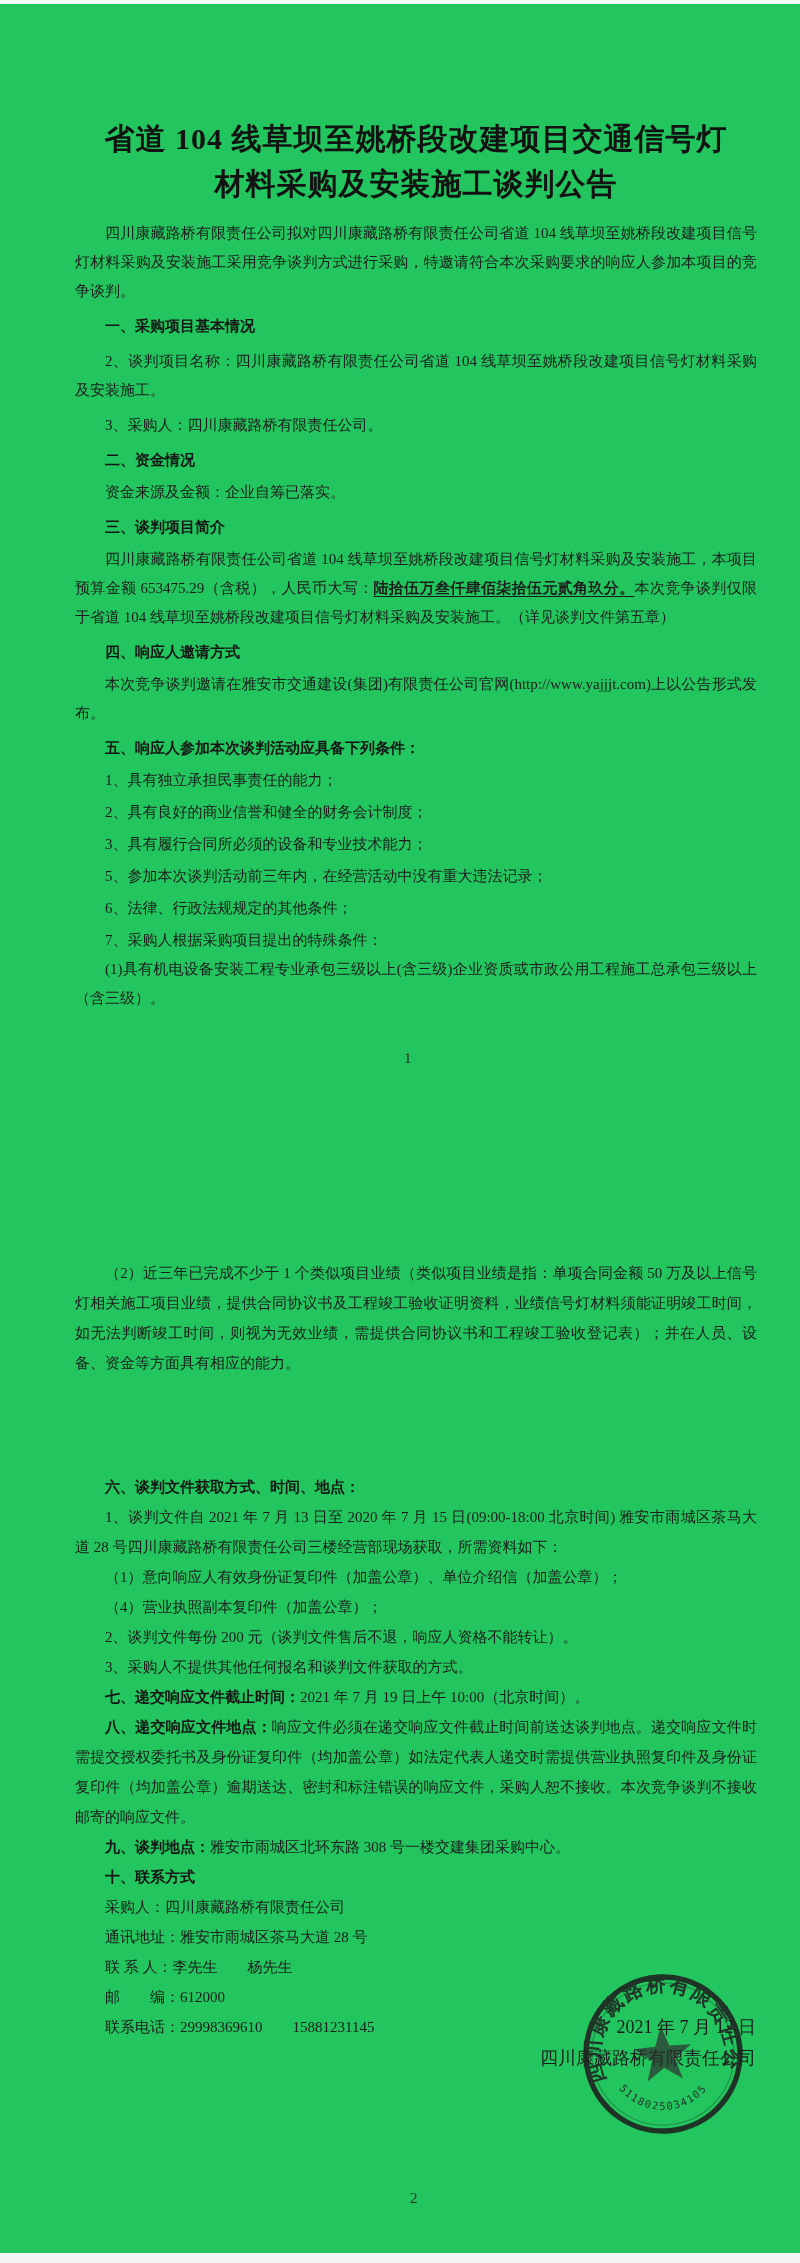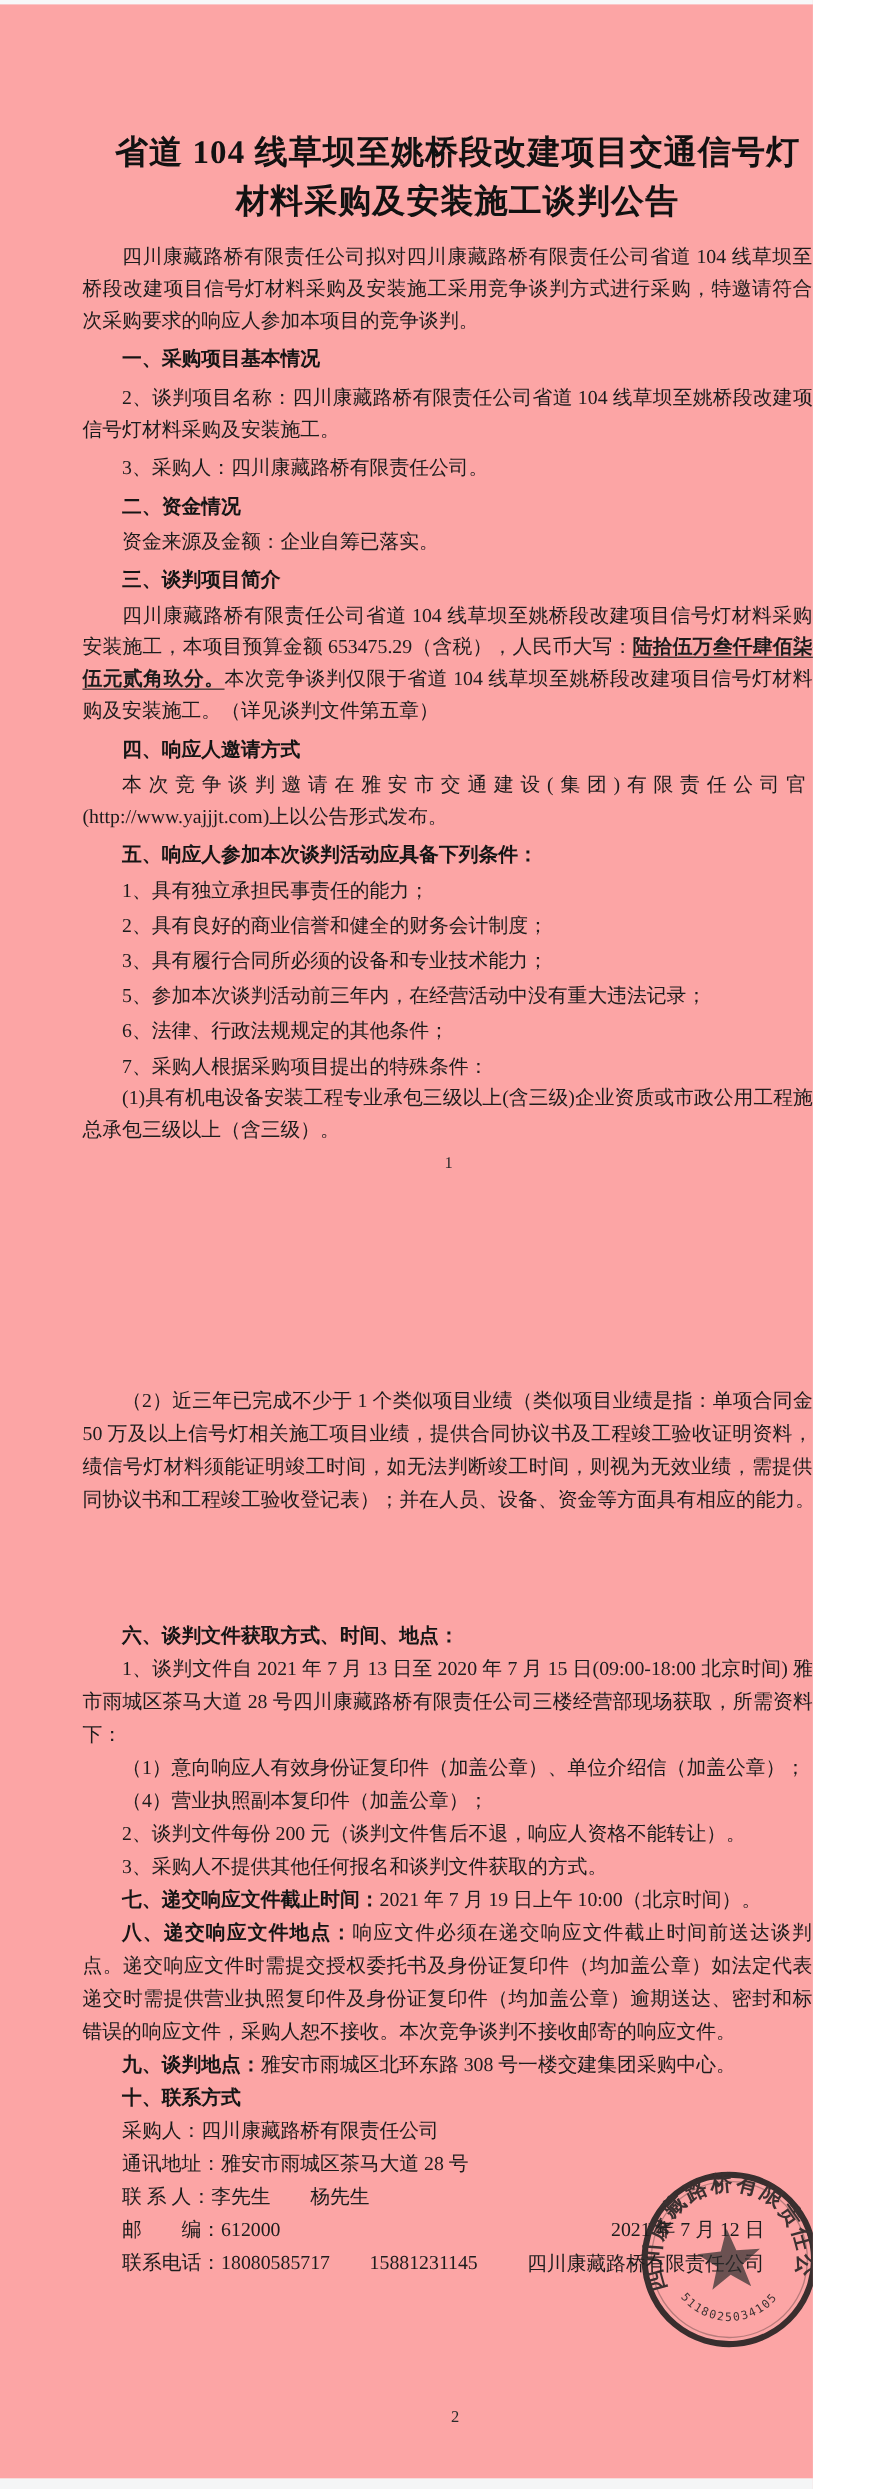--- a/index.html
+++ b/index.html
@@ -1,41 +1,41 @@
 <!DOCTYPE html>
 <html><head>
 <meta charset="utf-8">
 <style>
   html,body{margin:0;padding:0;background:#ffffff;}
   .sheet{
     position:relative;
-    width:739px;
+    width:800px;
     height:2263px;
-    background:#fca5a5;
+    background:#22c55e;
     font-family:"Liberation Serif","DejaVu Serif",serif;
     color:#1c1c1c;
     overflow:hidden;
   }
   .edge-top{position:absolute;top:0;left:0;width:800px;height:4px;background:#f7f8f9;}
   .edge-bottom{position:absolute;bottom:0;left:0;width:800px;height:10px;background:#f4f5f6;}
 
   .page1{position:absolute;top:116px;left:75px;width:682px;}
   .page2{position:absolute;top:1258px;left:75px;width:682px;}
 
   .doc-title{
     text-align:center;
     font-size:30px;
     font-weight:700;
     line-height:45px;
     color:#121212;
     letter-spacing:1px;
   }
   p{
     margin:0;
-    font-size:18px;
+    font-size:15px;
     line-height:29px;
     text-align:justify;
     text-indent:2em;
   }
   .page2 p{line-height:30px;}
   .p2-first{line-height:31px;}
   .gap-s{margin-top:3px;}
   .gap-m{margin-top:6px;}
   .heading{font-weight:700;color:#151515;}
   .inline-head{font-weight:700;color:#151515;}
@@ -131,21 +131,21 @@
 
     <p><span class="inline-head">八、递交响应文件地点：</span><span>响应文件必须在递交响应文件截止时间前送达谈判地点。递交响应文件时需提交授权委托书及身份证复印件（均加盖公章）如法定代表人递交时需提供营业执照复印件及身份证复印件（均加盖公章）逾期送达、密封和标注错误的响应文件，采购人恕不接收。本次竞争谈判不接收邮寄的响应文件。</span></p>
 
     <p><span class="inline-head">九、谈判地点：</span><span>雅安市雨城区北环东路 308 号一楼交建集团采购中心。</span></p>
 
     <p class="heading">十、联系方式</p>
     <p>采购人：四川康藏路桥有限责任公司</p>
     <p>通讯地址：雅安市雨城区茶马大道 28 号</p>
     <p>联 系 人：李先生　　杨先生</p>
     <p>邮　　编：612000</p>
-    <p>联系电话：18080585717　　15881231145</p>
+    <p>联系电话：29998369610　　15881231145</p>
   </div>
 
   <div class="signature">
     <div>2021 年 7 月 12 日</div>
     <div>四川康藏路桥有限责任公司</div>
   </div>
 
   <svg class="stamp" viewBox="0 0 172 172">
     <defs>
       <path id="sealArc" d="M 28.9,112.6 A 63,63 0 1 1 143.1,112.6"></path>

